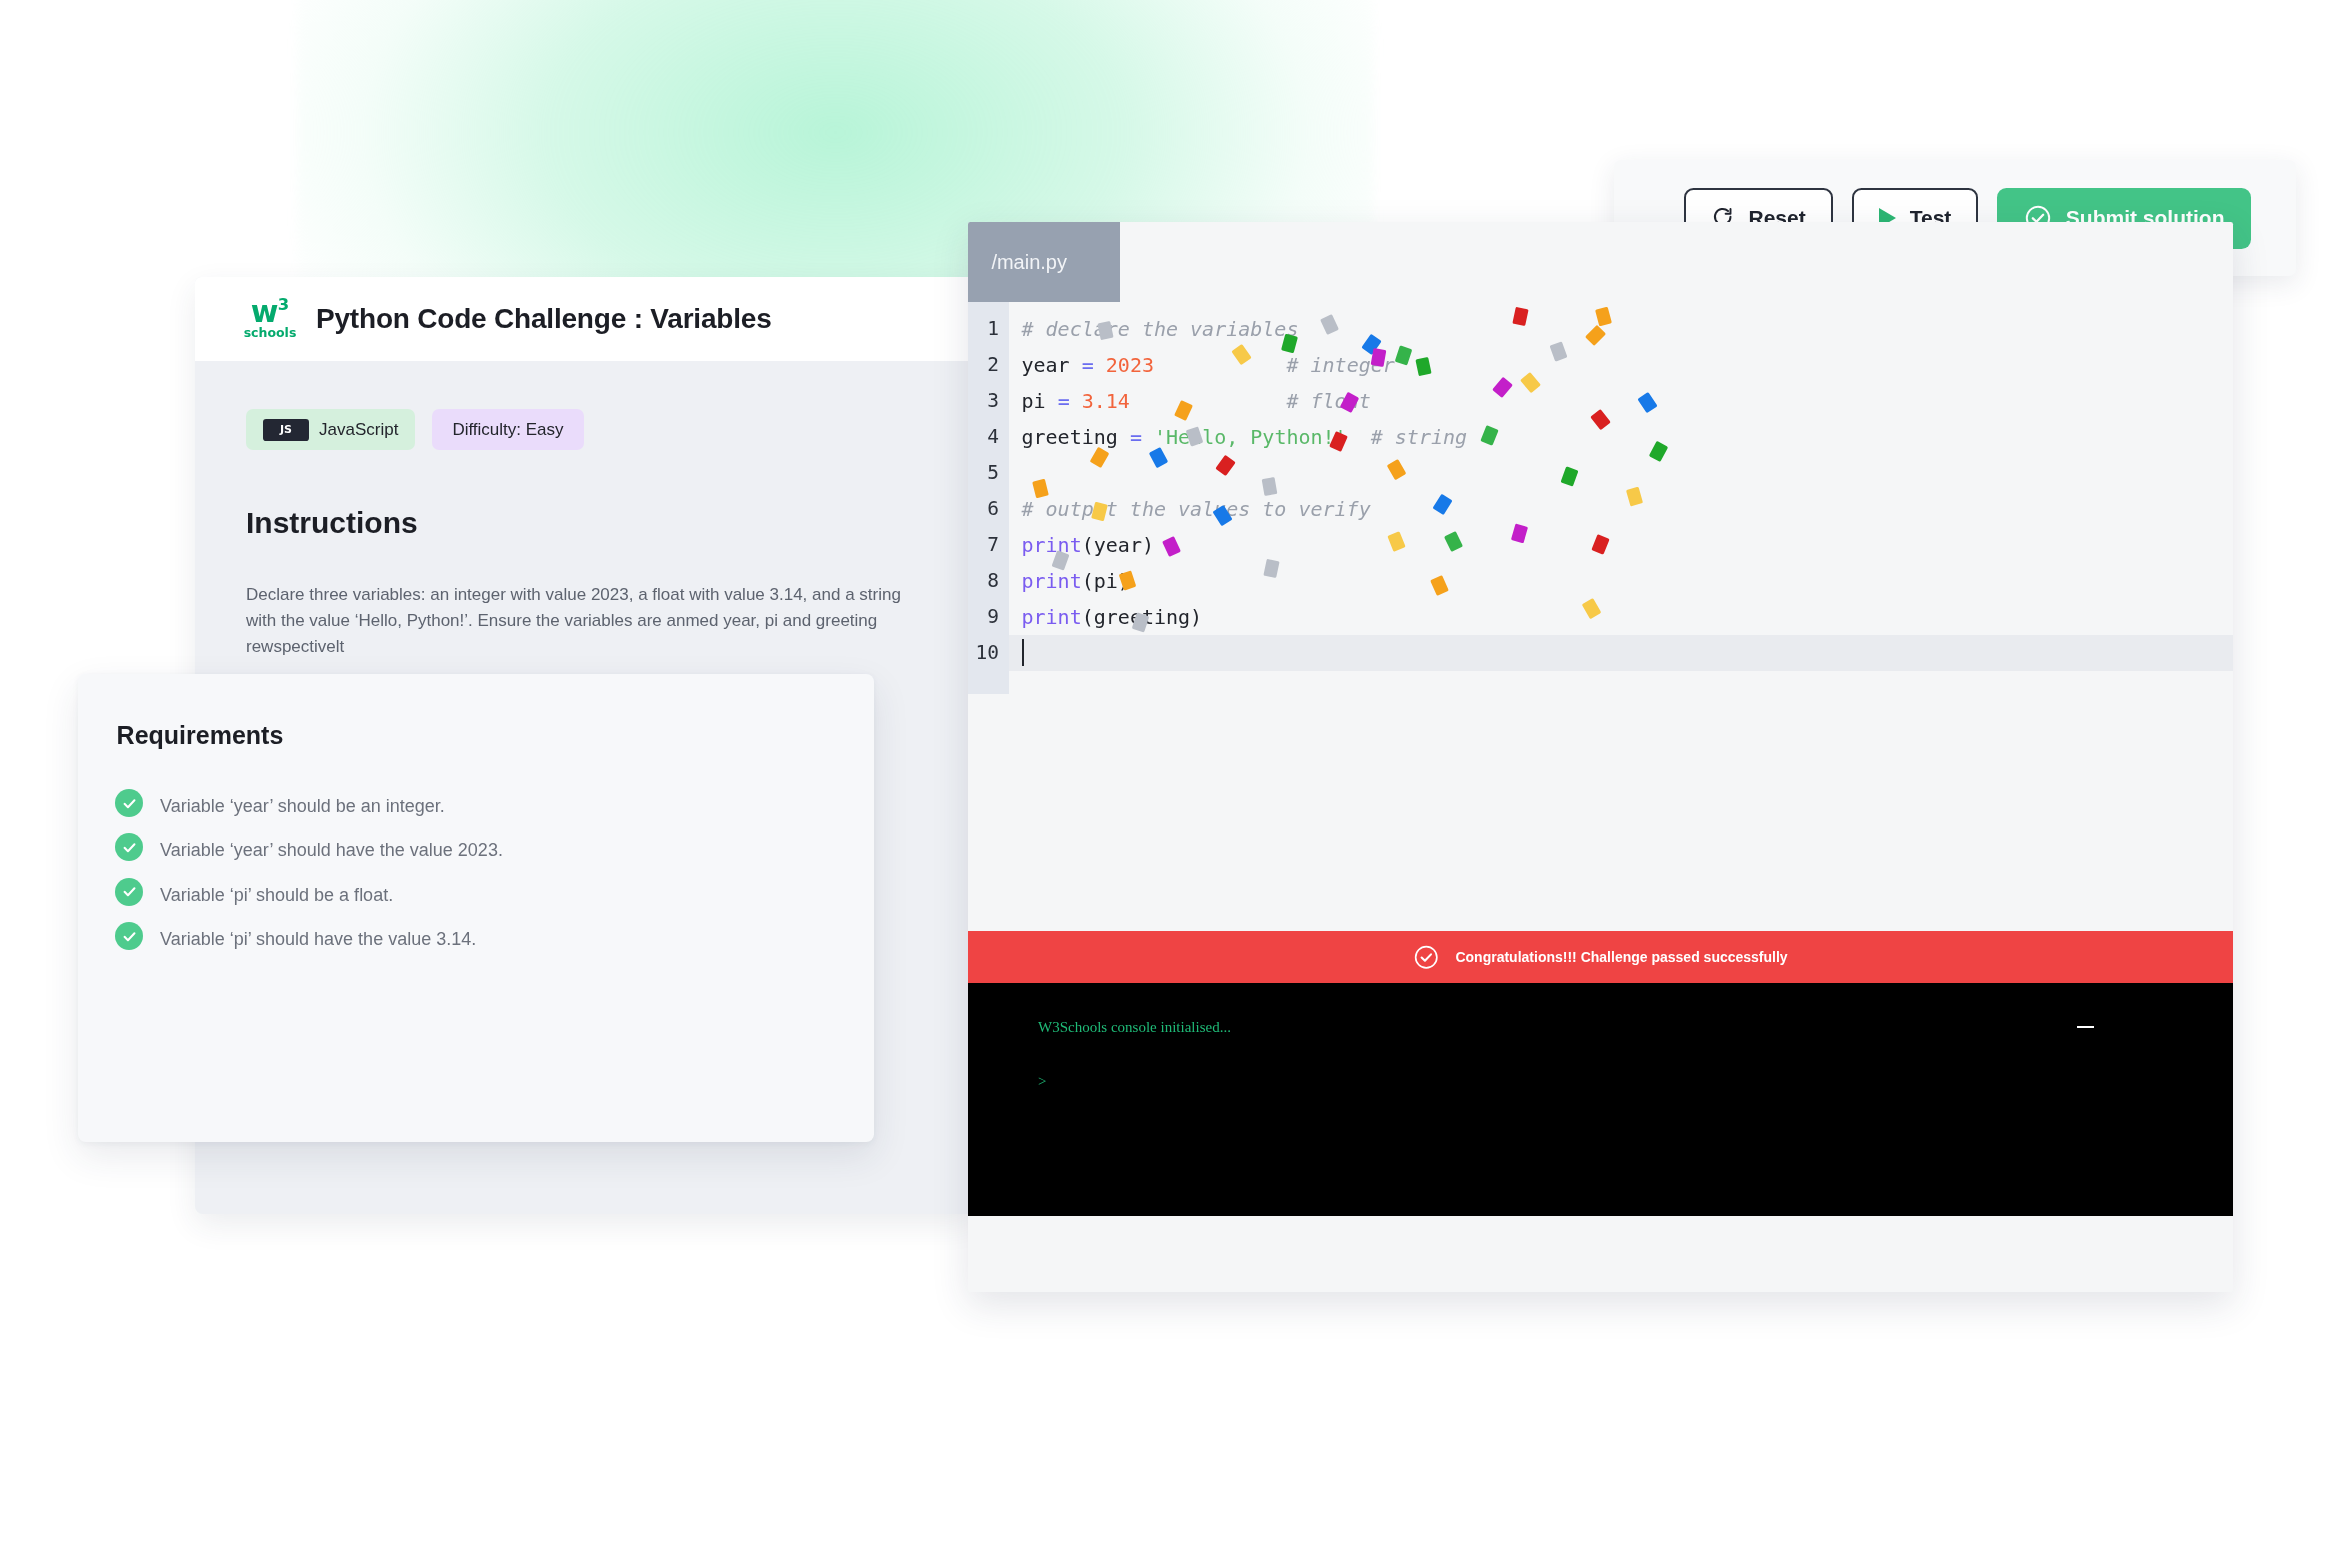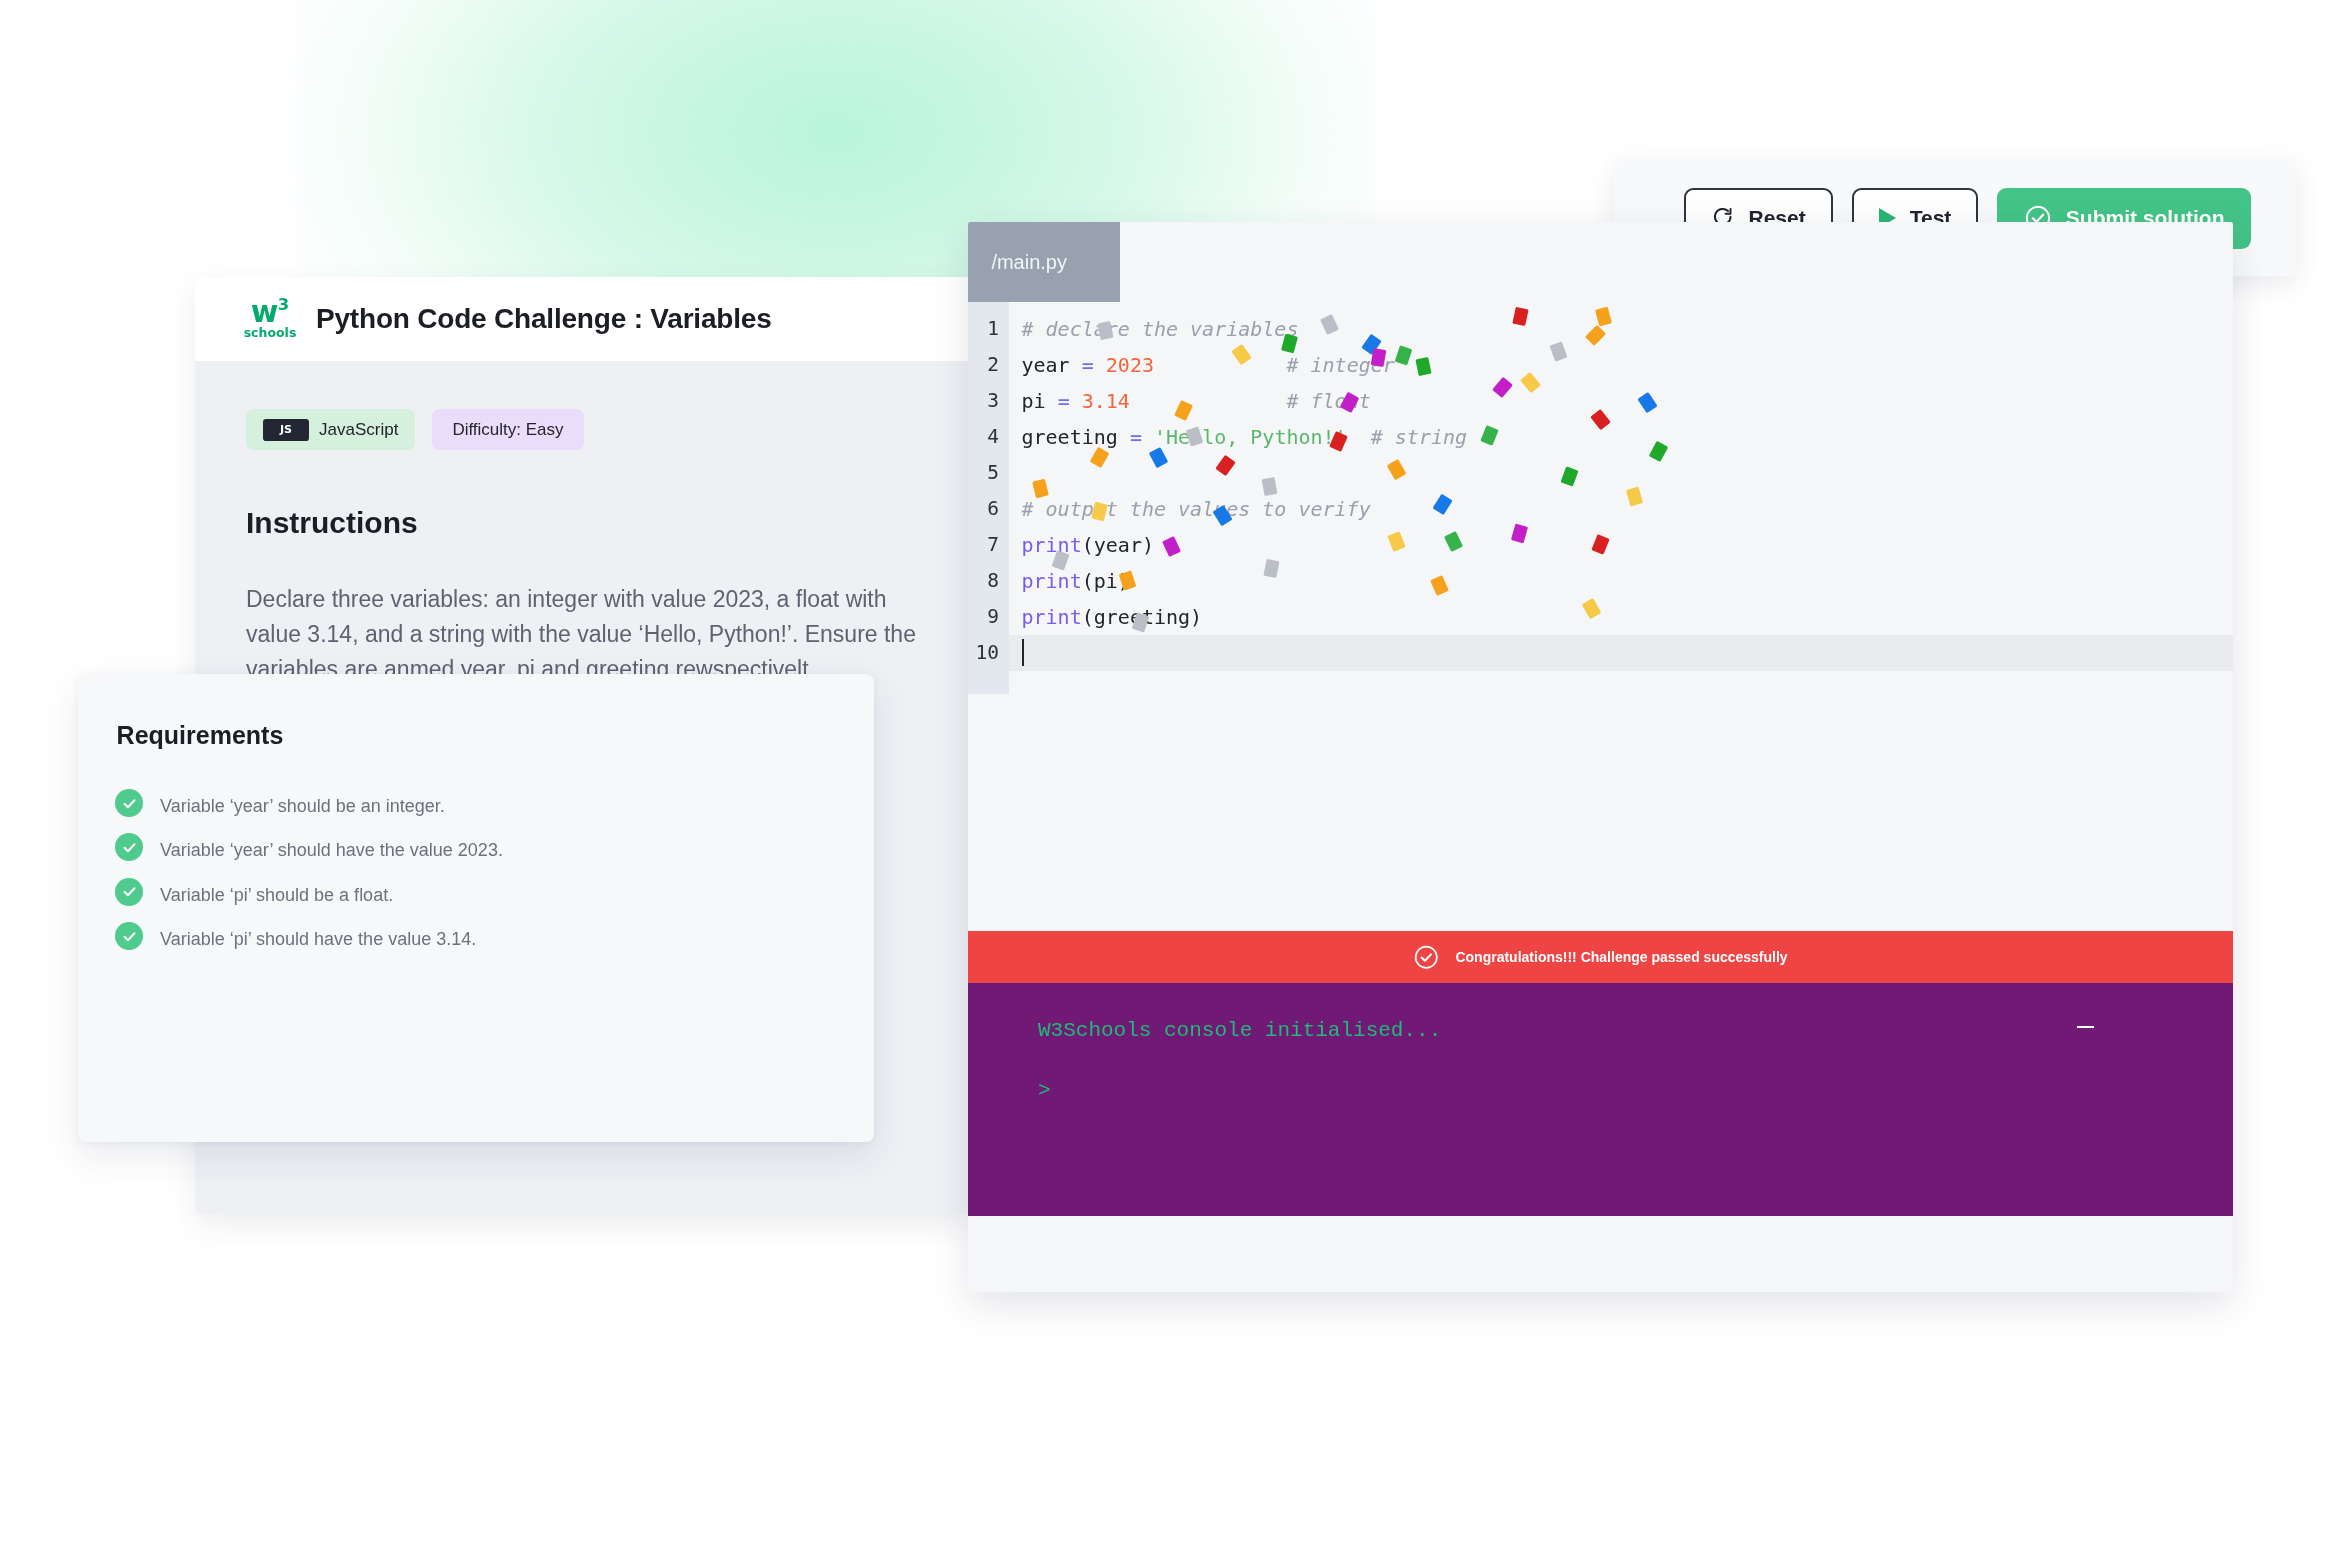--- a/index.html
+++ b/index.html
@@ -119,21 +119,21 @@
     flex: none;
   }
 
   .section-title {
     font-size: 30px;
     font-weight: 700;
     color: #1c1e25;
     margin-bottom: 42px;
   }
   .instructions-text {
-    font-size: 23px;
+    font-size: 17px;
     line-height: 1.52;
     color: #5d636f;
     max-width: 687px;
   }
 
   
   .requirements-card {
     position: absolute;
     left: 78px; top: 674px;
     width: 796px; height: 468px;
@@ -310,24 +310,24 @@
     justify-content: center;
     gap: 15.6px;
     color: #ffffff;
     font-size: 14px;
     font-weight: 600;
   }
   .success-banner svg { display: block; flex: none; }
 
   .console {
     height: 233px;
-    background: #701a75;
+    background: #000000;
     padding: 36px 0 0 70px;
-    font-family: Liberation Mono, monospace;
-    font-size: 21px;
+    font-family: Liberation Serif, serif;
+    font-size: 15px;
     color: #1fba77;
     position: relative;
   }
   .console .line2 { margin-top: 37px; }
   .console-dash {
     position: absolute;
     left: 1109px; top: 43px;
     width: 17px; height: 2.3px;
     background: #ffffff;
   }

